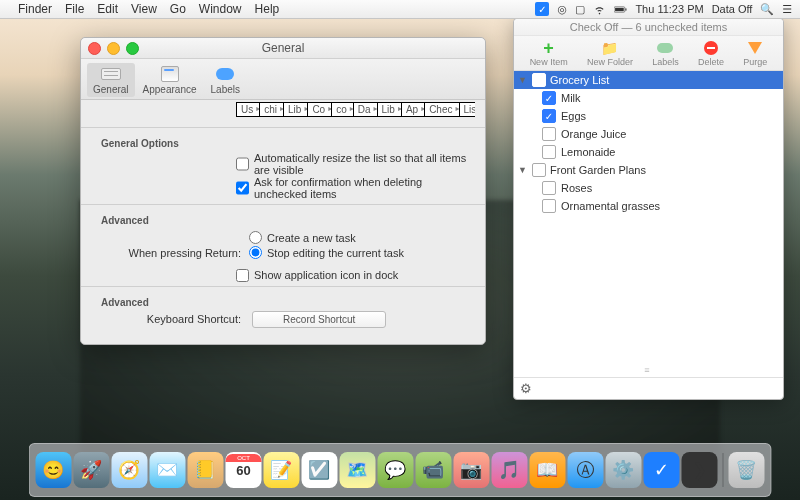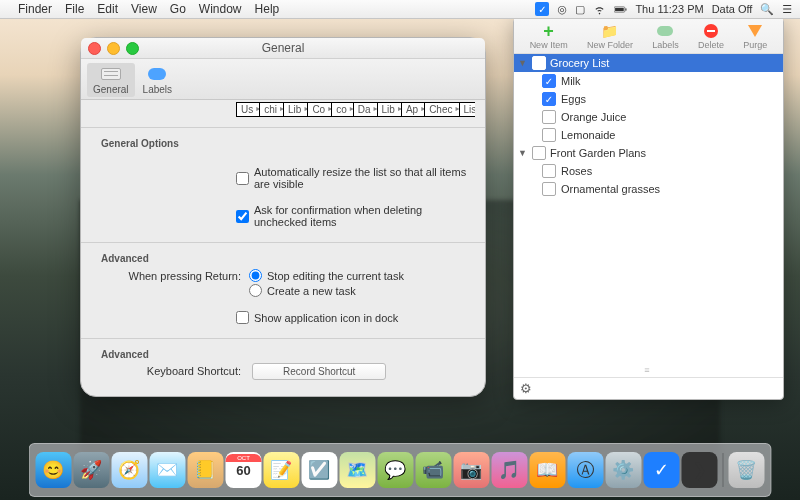--- a/index.html
+++ b/index.html
@@ -7,21 +7,21 @@
 .desktop::after{content:"";position:absolute;top:40%;left:10%;width:80%;height:55%;background:radial-gradient(ellipse at 50% 40%,rgba(90,95,85,.4) 0%,rgba(40,50,45,.6) 50%,rgba(20,25,22,.8) 100%);filter:blur(2px)}
 
 .menubar{position:absolute;top:0;left:0;right:0;height:18px;background:linear-gradient(#fbfbfb,#ececec);border-bottom:1px solid #c6c6c6;display:flex;align-items:center;padding:0 8px;font-size:12px;z-index:100}
 .menubar .apple{font-size:13px;margin-right:10px}
 .menubar .menu-item{margin-right:13px;cursor:default}
 .menubar .spacer{flex:1}
 .menubar .right-item{margin-left:8px;font-size:11px;display:flex;align-items:center}
 .menubar .check-icon{background:#1e7fff;color:#fff;width:14px;height:14px;display:inline-flex;align-items:center;justify-content:center;border-radius:2px;font-size:10px}
 .menubar svg{width:13px;height:13px}
 
-.pref-window{position:absolute;top:37px;left:80px;width:404px;background:#ececec;border:1px solid #b5b5b5;border-radius:16px;box-shadow:0 8px 30px rgba(0,0,0,.35);z-index:50}
+.pref-window{position:absolute;top:37px;left:80px;width:404px;background:#ececec;border:1px solid #b5b5b5;border-radius:5px;box-shadow:0 8px 30px rgba(0,0,0,.35);z-index:50}
 .titlebar{height:20px;display:flex;align-items:center;justify-content:center;position:relative;background:linear-gradient(#f7f7f7,#e8e8e8);border-bottom:1px solid #d0d0d0;border-radius:5px 5px 0 0;font-size:12px;color:#555}
 .traffic{position:absolute;left:7px;top:4px;display:flex;gap:6px}
 .traffic span{width:11px;height:11px;border-radius:50%;display:block}
 .tl-close{background:#ff5f57;border:1px solid #e24640}
 .tl-min{background:#ffbd2e;border:1px solid #e1a126}
 .tl-max{background:#28c940;border:1px solid #1dad2c}
 .toolbar{display:flex;gap:2px;padding:4px 6px 2px;background:linear-gradient(#f2f2f2,#e4e4e4);border-bottom:1px solid #c8c8c8}
 .toolbar-item{display:flex;flex-direction:column;align-items:center;padding:2px 6px;font-size:10px;color:#555;border-radius:3px;cursor:default}
 .toolbar-item.selected{background:#d8d8d8}
 .toolbar-item .ticon{width:22px;height:18px;display:flex;align-items:center;justify-content:center;margin-bottom:1px}
@@ -30,21 +30,21 @@
 .slider-icon::before{top:2px}.slider-icon::after{top:6px}
 .appearance-icon{width:16px;height:14px;background:linear-gradient(#ddd,#fff);border:1px solid #aaa;border-radius:2px;position:relative}
 .appearance-icon::after{content:"";position:absolute;left:2px;top:2px;width:10px;height:2px;background:#5aa0ff;border-radius:1px}
 .label-icon{width:18px;height:12px;background:#4da3ff;border-radius:6px}
 .section-label{font-size:10px;font-weight:bold;color:#555;padding:8px 10px 3px}
 .breadcrumb{display:flex;align-items:center;flex-wrap:nowrap;padding:2px 10px 6px 145px;font-size:10px;color:#555;overflow:hidden}
 .crumb{background:#fff;border:1px solid #000000;padding:1px 6px 1px 4px;margin-right:-1px;white-space:nowrap;position:relative}
 .crumb::after{content:"▸";position:absolute;right:-1px;top:1px;font-size:8px;color:#888}
 .crumb:last-child::after{display:none}
 .pref-body{padding:0 10px 12px}
-.checkbox-row{display:flex;align-items:center;margin:14px 0}
+.checkbox-row{display:flex;margin:0 0}
 .checkbox-row input{margin:0 5px 0 0}
 .radio-row{display:flex;align-items:center;margin:2px 0}
 .radio-row input{margin:0 5px 0 0}
 .inline-label{display:inline-block;width:130px;text-align:right;margin-right:8px;font-size:11px;color:#333}
 .shortcut-btn{background:linear-gradient(#fff,#f0f0f0);border:1px solid #bbb;border-radius:3px;padding:2px 30px;font-size:10px;color:#555;cursor:default}
 .divider{height:1px;background:#cfcfcf;margin:4px -10px 2px}
 
 .panel{position:absolute;top:18px;right:16px;width:269px;height:380px;background:#fff;border:1px solid #b8b8b8;border-radius:4px 4px 4px 4px;box-shadow:0 4px 20px rgba(0,0,0,.3);z-index:60;display:flex;flex-direction:column}
 .panel-title{text-align:center;font-size:11px;color:#888;padding:2px 0;background:linear-gradient(#f9f9f9,#f0f0f0);border-bottom:1px solid #e5e5e5;border-radius:4px 4px 0 0}
 .panel-toolbar{display:flex;justify-content:space-around;padding:3px 6px;background:linear-gradient(#f7f7f7,#eee);border-bottom:1px solid #ddd}
@@ -141,20 +141,26 @@
     </div>
     <div class="toolbar">
       <div class="toolbar-item selected">
         <div class="ticon">
             <div class="slider-icon"></div>
           </div>
         <span>General</span>
       </div>
       <div class="toolbar-item">
         <div class="ticon">
+            <div class="appearance-icon"></div>
+          </div>
+        <span>Appearance</span>
+      </div>
+      <div class="toolbar-item">
+        <div class="ticon">
             <div class="label-icon"></div>
           </div>
         <span>Labels</span>
       </div>
     </div>
     <div class="pref-body">
       <div class="breadcrumb">
         <span class="crumb">Us</span>
         <span class="crumb">chi</span>
         <span class="crumb">Lib</span>
@@ -175,46 +181,47 @@
           </div>
         <div class="checkbox-row">
             <input type="checkbox" checked="" style="">
             <span>Ask for confirmation when deleting unchecked items</span>
           </div>
       </div>
       <div class="divider"></div>
       <div class="section-label">Advanced</div>
       <div style="padding-left:20px">
         <div class="radio-row">
+            <span class="inline-label"></span>
+            <input type="radio" name="ret" style="">
+            <span>Create a new task</span>
+          </div>
+        <div class="radio-row">
             <span class="inline-label">When pressing Return:</span>
             <input type="radio" name="ret" checked="" style="">
             <span>Stop editing the current task</span>
-          </div>
-        <div class="radio-row">
-            <span class="inline-label"></span>
-            <input type="radio" name="ret" style="">
-            <span>Create a new task</span>
           </div>
       </div>
       <div style="padding-left:145px;margin-top:10px">
         <div class="checkbox-row">
             <input type="checkbox" style="">
             <span>Show application icon in dock</span>
           </div>
       </div>
       <div class="divider"></div>
       <div class="section-label">Advanced</div>
       <div style="padding-left:20px;margin-bottom:4px">
         <span class="inline-label">Keyboard Shortcut:</span>
         <button class="shortcut-btn">Record Shortcut</button>
       </div>
     </div>
   </div>
 
   <div class="panel">
+    <div class="panel-title">Check Off — 6 unchecked items</div>
     <div class="panel-toolbar">
       <div class="ptool">
           <div class="picon">
             <span class="plus-icon">+</span>
           </div>
           <span>New Item</span>
         </div>
       <div class="ptool">
           <div class="picon">
             <span class="folder-plus">📁</span>

